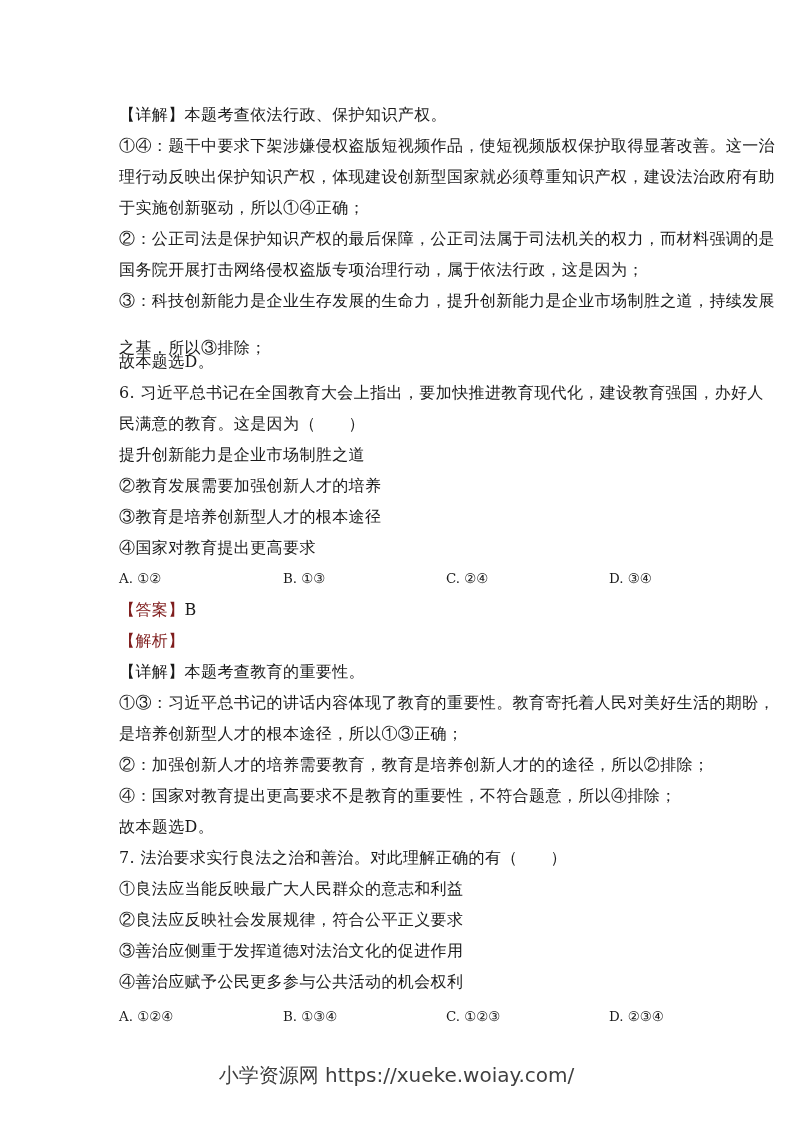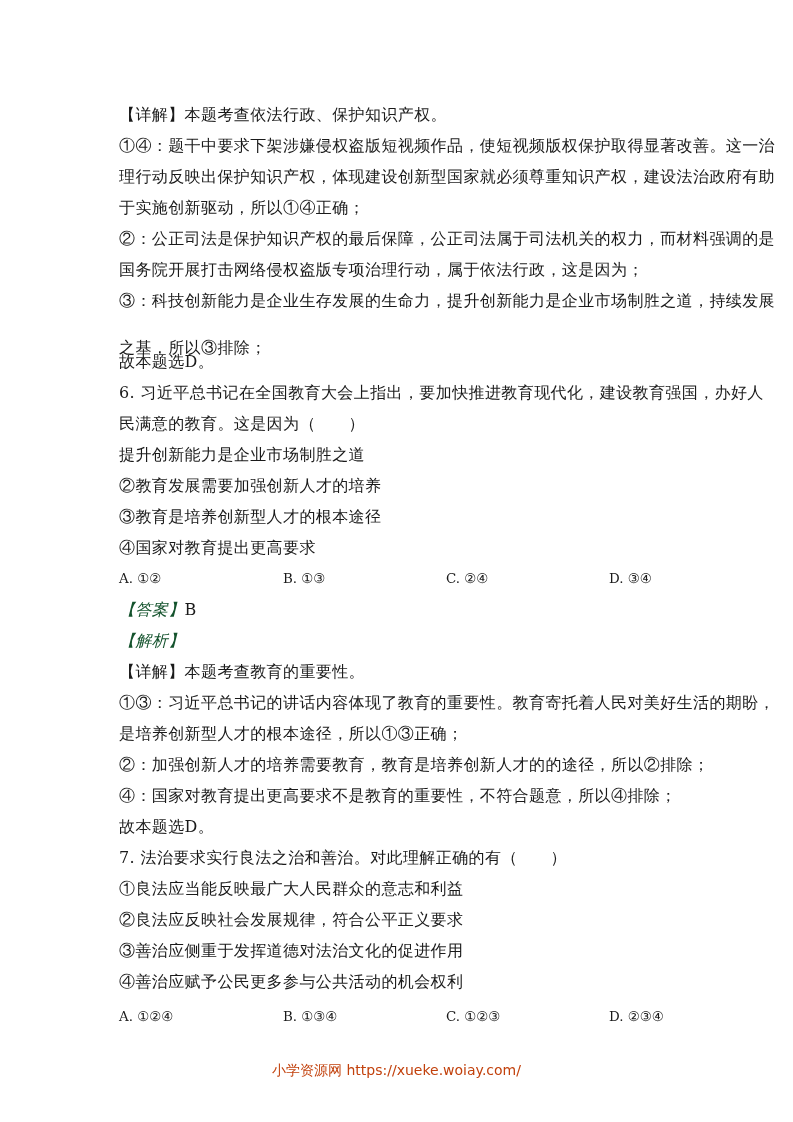--- a/index.html
+++ b/index.html
@@ -1,24 +1,24 @@
 <!DOCTYPE html>
 <html><head>
 <meta charset="utf-8">
 <style>
   html, body { margin: 0; padding: 0; background: #ffffff; }
   body { width: 793px; height: 1122px; position: relative; overflow: hidden;
          font-family: "DejaVu Serif", "Liberation Serif", serif; color: #1a1a1a; }
   .page { position: absolute; left: 119px; top: 0; width: 560px; }
   .line { position: absolute; left: 0; white-space: nowrap; font-size: 16px; line-height: 16px; letter-spacing: 0.4px; }
-  .blue { color: #14532d; font-style: italic; }
+  .blue { color: #7f1d1d; }
   .opts { position: absolute; left: 0; width: 560px; font-size: 13.4px; line-height: 16px; }
   .opt { position: absolute; white-space: nowrap; }
   .footer { position: absolute; left: 0; width: 793px; top: 1062px; text-align: center;
-            font-family: "DejaVu Sans", "Liberation Sans", sans-serif; font-size: 14px; color: #c2410c; }
+            font-family: "DejaVu Sans", "Liberation Sans", sans-serif; font-size: 20px; color: #404040; }
 </style>
 </head>
 <body>
 
 <div class="page">
 
   <div class="line" style="top:107px">
     <span>【详解】</span><span>本题考查依法行政、保护知识产权。</span>
   </div>
   <div class="line" style="top:138px">①④：题干中要求下架涉嫌侵权盗版短视频作品，使短视频版权保护取得显著改善。这一治</div>

